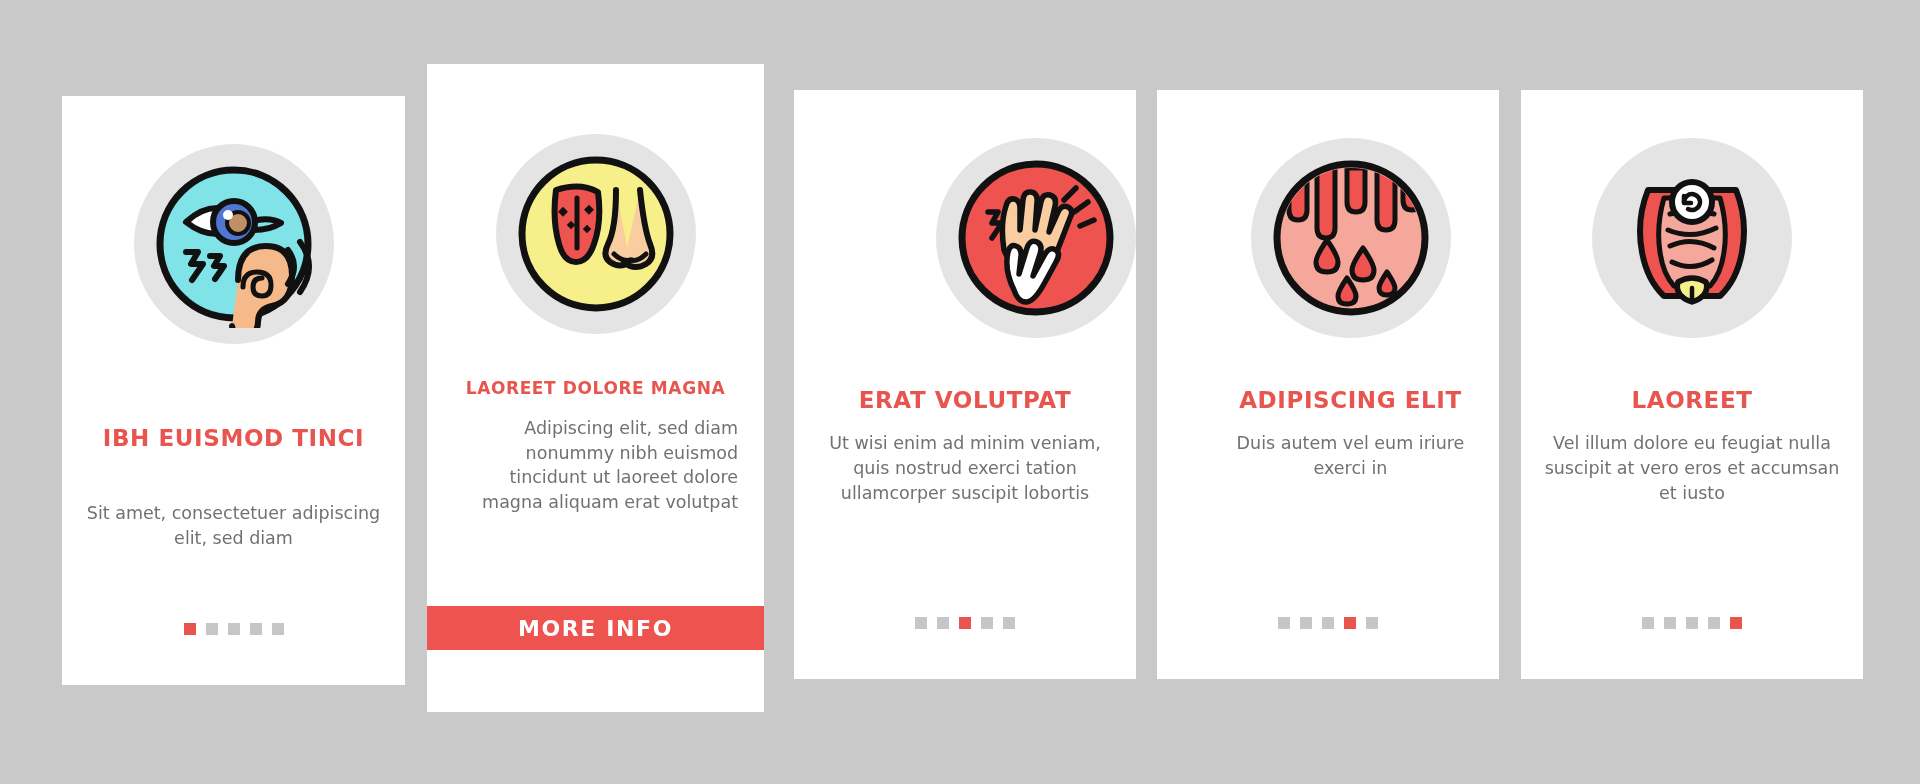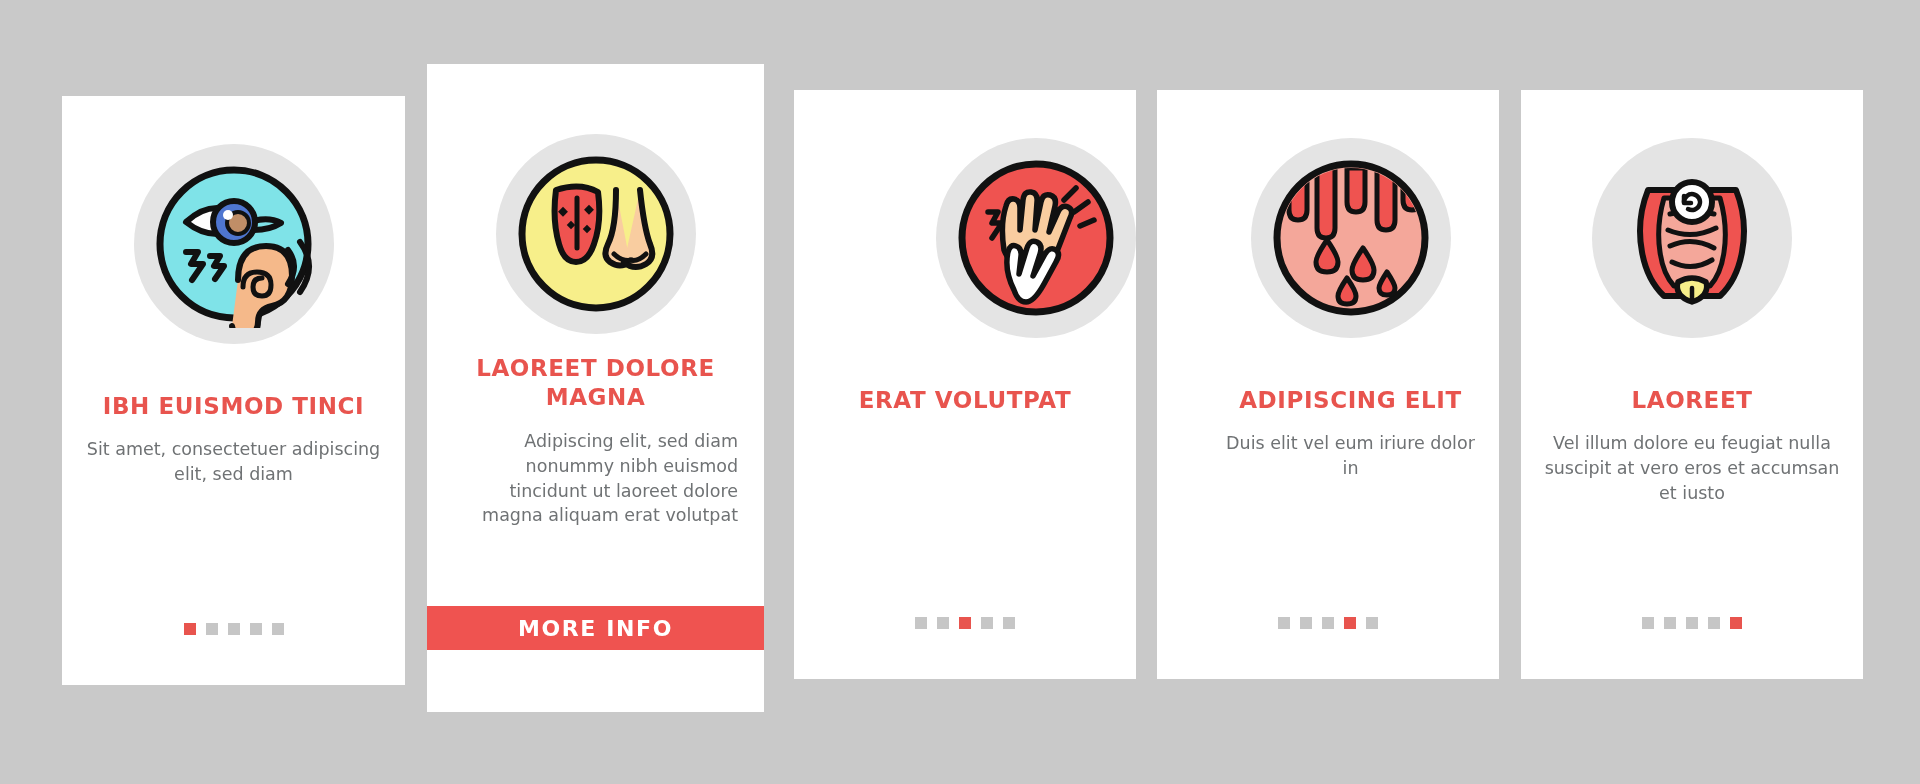--- a/index.html
+++ b/index.html
@@ -11,21 +11,21 @@
   }
   .stage{position:relative;width:1920px;height:784px;}
 
   .card{
     position:absolute;
     background:#ffffff;
     box-sizing:border-box;
     display:flex;flex-direction:column;align-items:center;
   }
   
-  .card.c1{left:62px;top:96px;width:343px;height:589px;}
+  .card.c1{left:62px;top:96px;width:343px;height:589px;gap:32px;}
   .card.c3{left:794px;top:90px;width:342px;height:589px;align-items:flex-end;}
   .card.c4{left:1157px;top:90px;width:342px;height:589px;padding-left:45px;}
   .card.c5{left:1521px;top:90px;width:342px;height:589px;}
   
   .card.c2{left:427px;top:64px;width:337px;height:648px;}
 
   .icon-wrap{
     width:200px;height:200px;border-radius:50%;
     background:#e4e4e4;
     display:flex;align-items:center;justify-content:center;
@@ -39,21 +39,21 @@
     font-weight:bold;
     font-size:23px;
     letter-spacing:0.6px;
     text-align:center;
     line-height:1.28;
     margin-top:48px;
     padding:0 14px;
     box-sizing:border-box;
     width:100%;
   }
-  .card.c2 .title{margin-top:20px;font-size:23px;}
+  .card.c2 .title{margin-top:44px;font-size:17px;}
 
   .desc{
     color:#6f7274;
     font-size:17.5px;
     line-height:1.42;
     text-align:center;
     margin-top:16px;
     padding:0 22px;
     box-sizing:border-box;
     width:100%;
@@ -144,20 +144,21 @@
         <circle cx="84" cy="84" r="74" fill="#ef5350" stroke="#111" stroke-width="7"></circle>
         <path d="M52 96 q-4 -26 2 -44 q2 -8 8 -7 q6 1 6 9 l0 22 l3 -30 q1 -9 8 -8 q7 1 6 10 l-2 28 l6 -28 q2 -9 9 -7 q7 2 5 11 l-6 26 l9 -20 q4 -8 10 -5 q6 3 2 11 l-14 36 q-8 20 -26 18 q-18 -2 -26 -22 Z" fill="#f9cda0" stroke="#111" stroke-width="5.5" stroke-linejoin="round" stroke-linecap="round"></path>
         <path d="M62 136 q-10 -20 -6 -38 q2 -8 8 -6 q6 2 5 10 l-2 18 l8 -26 q3 -9 10 -6 q6 3 3 12 l-7 22 l12 -22 q5 -8 11 -4 q5 4 0 12 l-12 22 q-10 18 -18 18 q-8 0 -12 -12 Z" fill="#ffffff" stroke="#111" stroke-width="5.5" stroke-linejoin="round" stroke-linecap="round"></path>
         <path d="M36 58 l10 0 l-6 11 l10 0 l-10 15" fill="none" stroke="#111" stroke-width="5.5" stroke-linejoin="round" stroke-linecap="round"></path>
         <line x1="112" y1="46" x2="124" y2="34" stroke="#111" stroke-width="5.5" stroke-linecap="round"></line>
         <line x1="122" y1="58" x2="136" y2="48" stroke="#111" stroke-width="5.5" stroke-linecap="round"></line>
         <line x1="128" y1="72" x2="142" y2="66" stroke="#111" stroke-width="5.5" stroke-linecap="round"></line>
       </svg>
     </div>
     <div class="title">ERAT VOLUTPAT</div>
+    <div class="desc">Ut wisi enim ad minim veniam, quis nostrud exerci tation ullamcorper suscipit lobortis</div>
     <div class="dots">
       <span class="dot"></span>
       <span class="dot"></span>
       <span class="dot on"></span>
       <span class="dot"></span>
       <span class="dot"></span>
     </div>
   </div>
 
   <div class="card c4">
@@ -176,21 +177,21 @@
           <path d="M110 14 l0 52 q0 10 9 10 q9 0 9 -10 l0 -52 Z" fill="#ef5350" stroke="#111" stroke-width="5" stroke-linejoin="round"></path>
           <path d="M136 14 l0 32 q0 10 9 10 q9 0 9 -10 l0 -32 Z" fill="#ef5350" stroke="#111" stroke-width="5" stroke-linejoin="round"></path>
         </g>
         <path d="M60 86 q11 16 11 22 q0 10 -11 10 q-11 0 -11 -10 q0 -6 11 -22 Z" fill="#ef5350" stroke="#111" stroke-width="5" stroke-linejoin="round"></path>
         <path d="M96 94 q11 16 11 22 q0 10 -11 10 q-11 0 -11 -10 q0 -6 11 -22 Z" fill="#ef5350" stroke="#111" stroke-width="5" stroke-linejoin="round"></path>
         <path d="M80 124 q9 13 9 18 q0 8 -9 8 q-9 0 -9 -8 q0 -5 9 -18 Z" fill="#ef5350" stroke="#111" stroke-width="5" stroke-linejoin="round"></path>
         <path d="M120 118 q8 12 8 16 q0 7 -8 7 q-8 0 -8 -7 q0 -4 8 -16 Z" fill="#ef5350" stroke="#111" stroke-width="5" stroke-linejoin="round"></path>
       </svg>
     </div>
     <div class="title">ADIPISCING ELIT</div>
-    <div class="desc">Duis elit vel eum iriure dolor in</div>
+    <div class="desc">Duis autem vel eum iriure exerci in</div>
     <div class="dots">
       <span class="dot"></span>
       <span class="dot"></span>
       <span class="dot"></span>
       <span class="dot on"></span>
       <span class="dot"></span>
     </div>
   </div>
 
   <div class="card c5">

